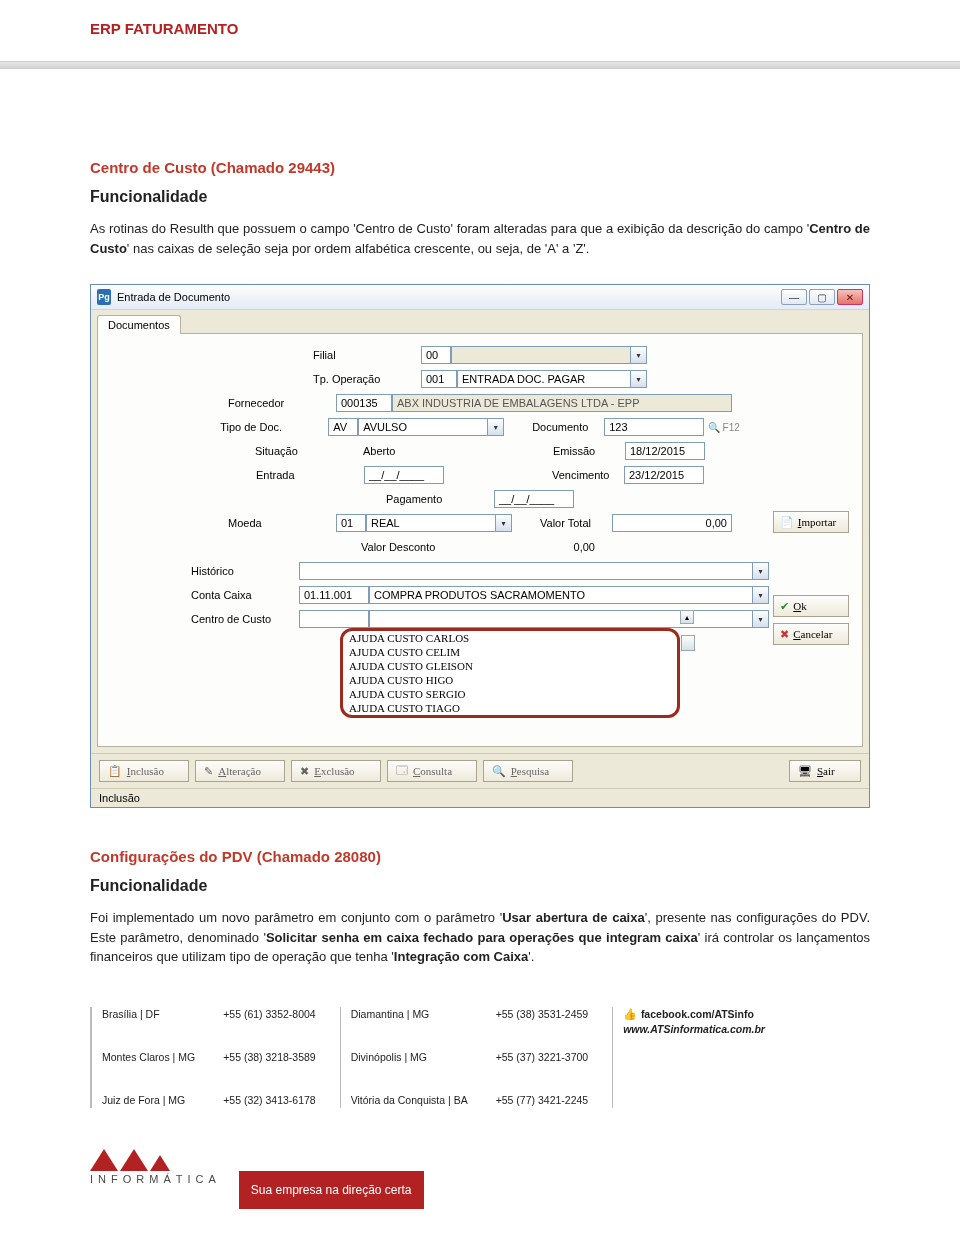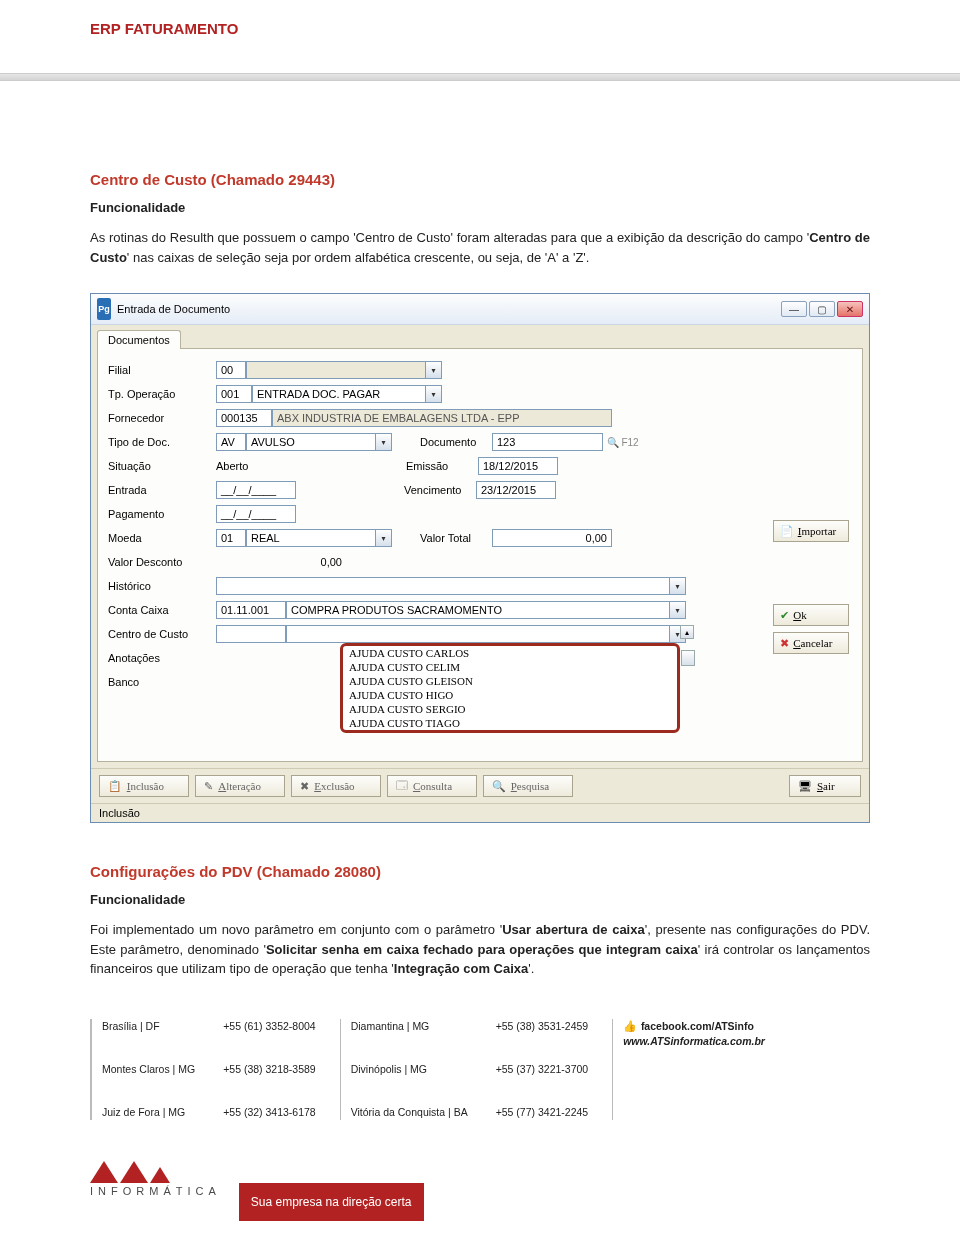--- a/index.html
+++ b/index.html
@@ -10,40 +10,40 @@
     color: #222;
     width: 960px;
   }
   .page {
     padding: 20px 90px 20px 90px;
   }
   .doc-header {
     color: #b22222;
     font-weight: bold;
     font-size: 15px;
-    margin-bottom: 16px;
+    margin-bottom: 4px;
   }
   .rule-wrap {
     margin: 0 -90px 30px -90px;
   }
   .rule {
     height: 8px;
     background: linear-gradient(to bottom, #e6e6e6, #d4d4d4);
     border-top: 1px solid #ccc;
     border-bottom: 1px solid #ccc;
   }
   .section-title {
     color: #c0392b;
     font-weight: bold;
     font-size: 15px;
     margin: 40px 0 12px 0;
   }
   .sub-title {
     font-weight: bold;
-    font-size: 13px;
+    font-size: 16px;
     margin: 10px 0 10px 0;
   }
   .body-text {
     font-size: 13px;
     line-height: 1.5;
     text-align: justify;
   }
   .body-text b { font-weight: bold; }
 
   
@@ -58,21 +58,21 @@
   .titlebar {
     display: flex;
     align-items: center;
     justify-content: space-between;
     background: linear-gradient(to bottom, #fdfdfd, #e4ecf7);
     padding: 4px 6px;
     border-bottom: 1px solid #c9d4e4;
   }
   .titlebar-left { display: flex; align-items: center; gap: 6px; }
   .app-icon {
-    width: 14px; height: 22px;
+    width: 14px; height: 16px;
     background: #2a6fb5;
     border-radius: 2px;
     display: flex; align-items: center; justify-content: center;
     color: #fff; font-size: 9px; font-weight: bold;
   }
   .winbtns { display: flex; gap: 2px; }
   .winbtn {
     width: 26px; height: 16px;
     border: 1px solid #8aa0bd;
     background: linear-gradient(#fefefe,#e1e9f4);
@@ -91,21 +91,21 @@
     border-radius: 3px 3px 0 0;
     position: relative;
     top: 1px;
   }
   .form-area {
     background: #fdfdfb;
     border: 1px solid #b6b29e;
     margin: 0 6px 6px 6px;
     padding: 8px 10px 8px 10px;
   }
-  .row { display:flex; align-items:center; min-height:22px; margin:2px 0; }
+  .row { display:flex; align-items:center; min-height:22px; margin:2px 0;justify-content:center; }
   .lbl { width: 108px; }
   .tb {
     height: 18px;
     border: 1px solid #7f9db9;
     background: #fff;
     padding: 0 4px;
     font: 11px Tahoma, Arial, sans-serif;
     display: inline-flex;
     align-items: center;
   }
@@ -131,21 +131,21 @@
     font: 11px Tahoma;
   }
   .ico-import::before { content:"📄"; font-size:11px; }
   .ico-ok::before { content:"✔"; color:#2a8a2a; font-size:11px; }
   .ico-cancel::before { content:"✖"; color:#c33; font-size:11px; }
   .dropdown-list {
     position: relative;
     margin-left: 232px;
     width: 340px;
     border: 3px solid #9c2a1e;
-    border-radius: 6px;
+    border-radius: 12px;
     background:#fff;
     font: 11px Tahoma;
   }
   .dropdown-list .opt { padding: 1px 6px; }
   .scroll-thumb {
     position:absolute; right:-18px; top:4px;
     width:14px; height:16px;
     border:1px solid #9aa; background: linear-gradient(#fefefe,#d8e0ea);
   }
   .scroll-up { position:absolute; right:-18px; top:-18px; width:14px;height:14px;border:1px solid #9aa;background:linear-gradient(#fefefe,#d8e0ea);display:flex;align-items:center;justify-content:center;font-size:8px;}
@@ -260,21 +260,21 @@
         <span class="tb" style="width:56px">000135</span>
         <span class="tb ro" style="width:340px">ABX INDUSTRIA DE EMBALAGENS LTDA - EPP</span>
       </div>
 
       <div class="row">
         <span class="lbl">Tipo de Doc.</span>
         <span class="tb" style="width:30px">AV</span>
         <span class="tb" style="width:130px">AVULSO</span>
           <span class="dd">▾</span>
         <span class="lbl2">Documento</span>
-        <span class="tb" style="width:111px">123</span>
+        <span class="tb" style="width:100px">123</span>
         <span class="searchglass">🔍</span>
           <span class="f12">F12</span>
       </div>
 
       <div class="row">
         <span class="lbl">Situação</span>
         <span style="width:176px">Aberto</span>
         <span class="lbl2" style="margin-left:14px">Emissão</span>
         <span class="tb" style="width:80px">18/12/2015</span>
       </div>

